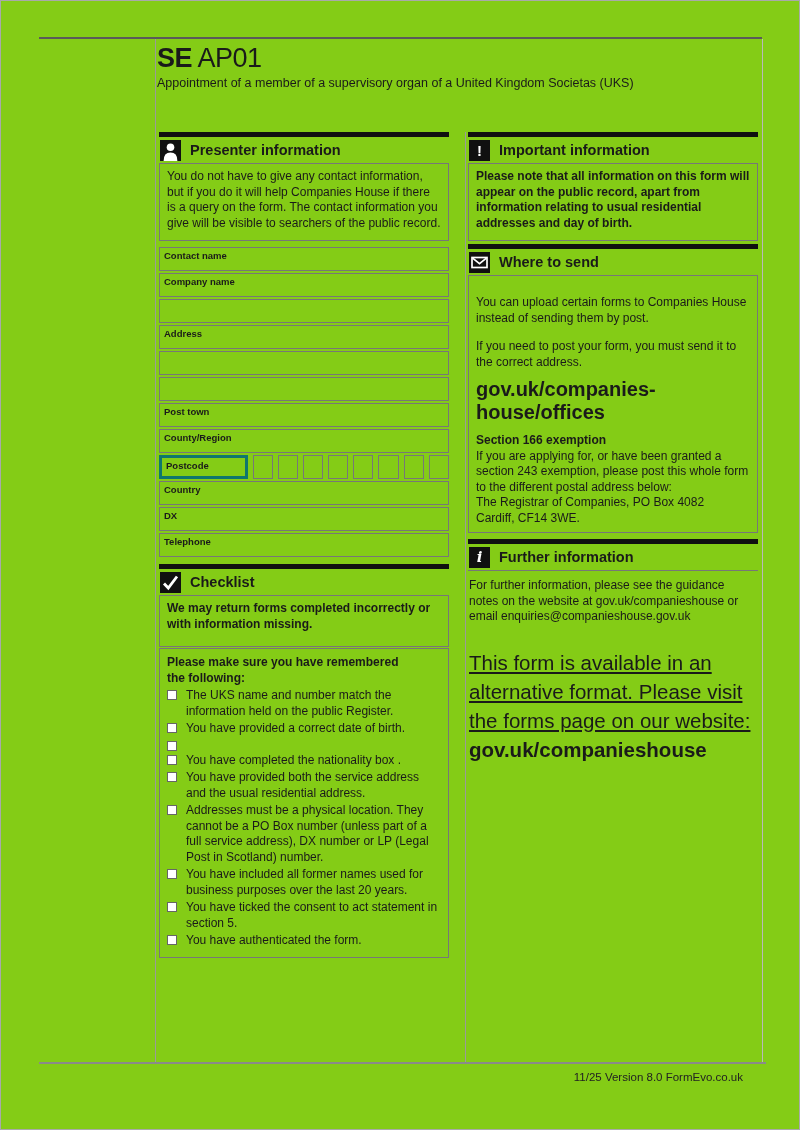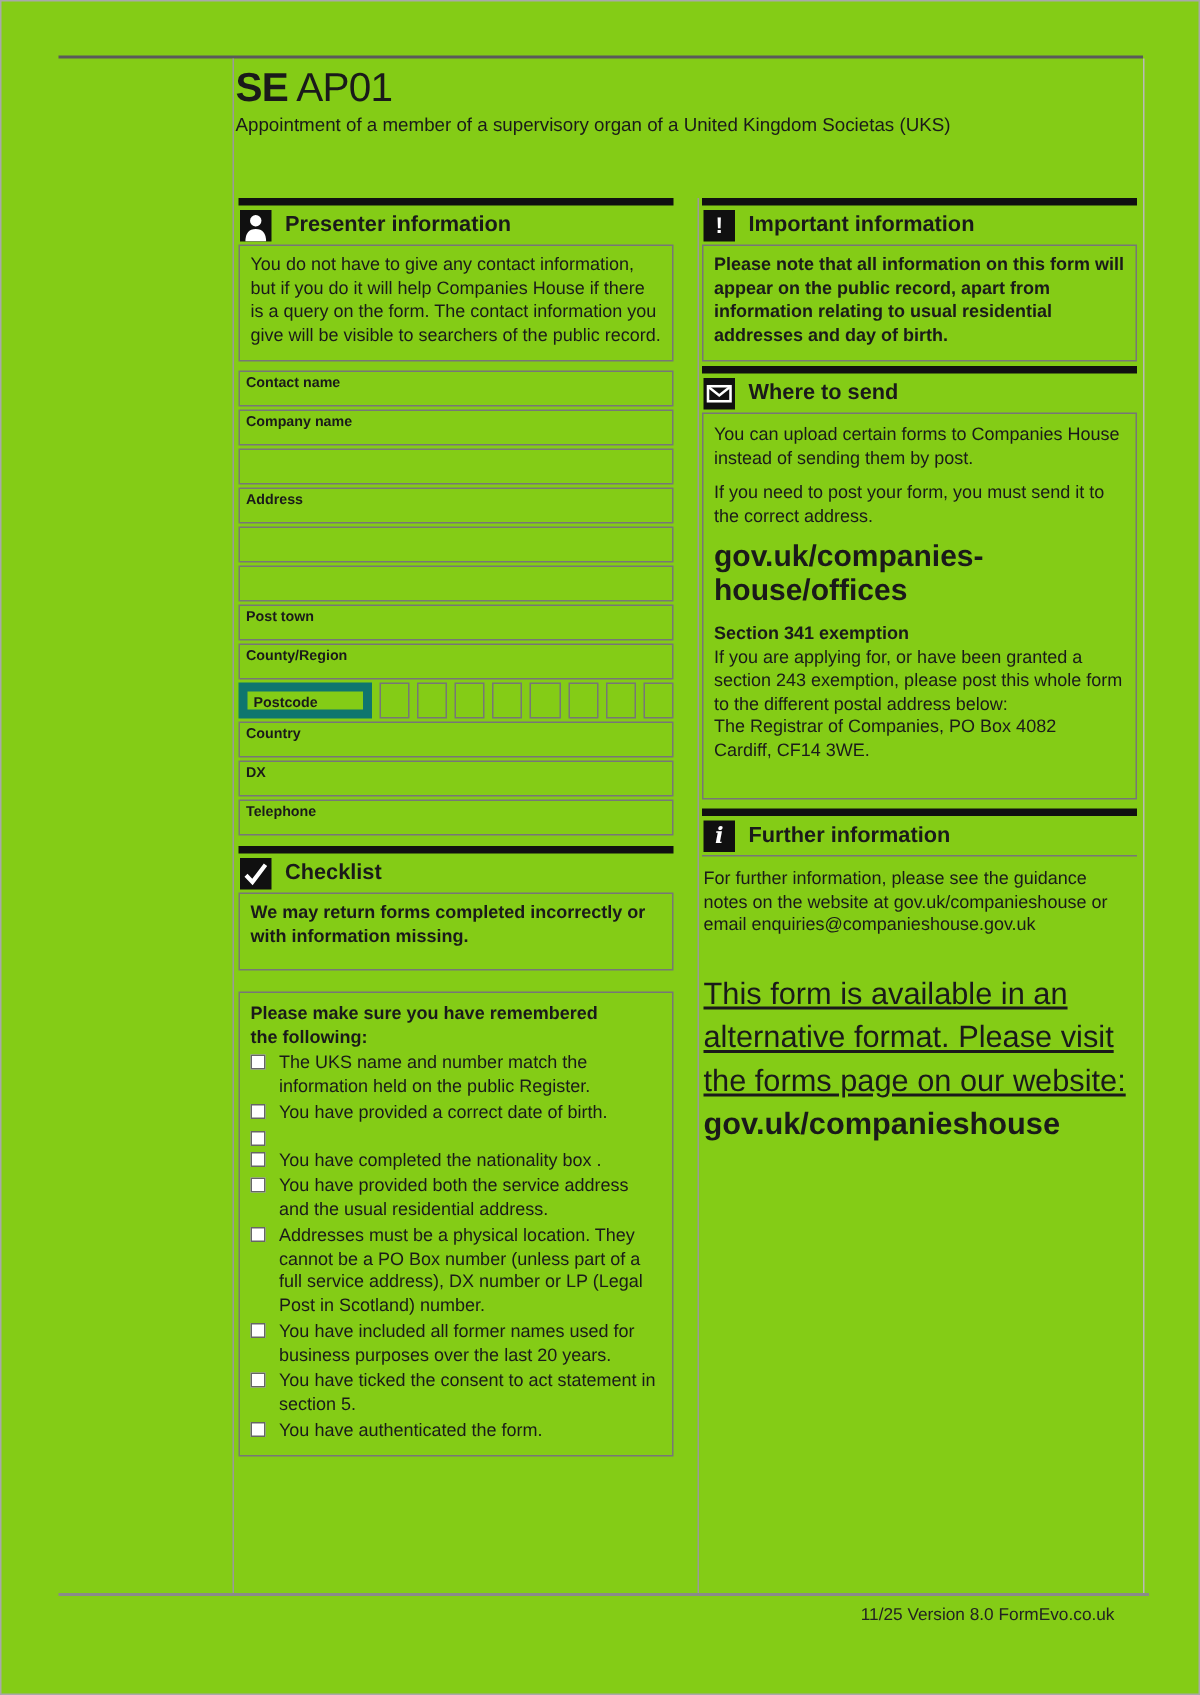--- a/index.html
+++ b/index.html
@@ -29,30 +29,30 @@
                   display:flex; align-items:center; justify-content:center; font-weight:700; font-size:15px; }
   .section-title { font-weight:700; font-size:14.5px; }
 
   .box { border:1px solid #777; padding:5px 7px; font-size:12px; line-height:15.5px; }
   .intro-box { min-height:78px; }
   .bold { font-weight:700; }
 
   .field { border:1px solid #777; height:24px; margin-bottom:2px; padding:2px 4px; }
   .field-label { font-size:9.5px; line-height:11px; color:#1a1a1a;font-weight:bold; }
   .pc-row { display:flex; margin-bottom:2px; height:24px; }
-  .pc-label { border:6px solid #0f766e; width:92px; padding:2px 4px; }
+  .pc-label { border:3px solid #0f766e; width:92px; padding:2px 4px; }
   .pc-cell { border:1px solid #777; width:21px; height:24px; margin-left:5px; }
 
   .check-intro-box { padding:6px 7px 8px 7px; }
   .check-item { display:flex; gap:9px; margin-top:2px; }
   .checkbox { flex:0 0 10px; width:10px; height:10px; border:1px solid #666; margin-top:2px; background:#fff; }
   .check-text { font-size:12px; line-height:15.5px; }
 
   .wts-box { min-height:258px; padding:6px 7px; }
-  .wts-box p { margin-bottom:8px; }
+  .wts-box p { margin-bottom:8px;margin-top:13px; }
   .wts-url { font-weight:700; font-size:20px; line-height:23px; margin:1px 0 9px 0; }
   .exemption-title { font-weight:700; margin-bottom:0; }
   .addr { margin:0; }
 
   .further-box { border:none; border-top:1px solid #777; padding:7px 1px; min-height:493px; }
   .alt-big { font-size:20.5px; line-height:29px; margin-top:23px;text-decoration:underline; }
   .alt-url { font-size:20.5px; line-height:29px; font-weight:700; }
 
   .footer { position:absolute; right:56px; top:1070px; font-size:11.5px; color:#222; }
 </style>
@@ -140,21 +140,21 @@
       <div class="section-bar"></div>
       <div class="section-head">
         <span class="section-icon">
           <svg width="21" height="21" viewBox="0 0 21 21">
               <path d="M4 11.5 L8.3 16 L17 4.5" fill="none" stroke="#fff" stroke-width="2.8"></path>
             </svg>
         </span>
         <span class="section-title">Checklist</span>
       </div>
       <div class="box bold" style="min-height:52px;">We may return forms completed incorrectly or with information missing.</div>
-      <div class="box check-intro-box" style="margin-top:14px;">
+      <div class="box check-intro-box" style="margin-top:1px;">
         <div class="bold">Please make sure you have remembered</div>
         <div class="bold">the following:</div>
         <div class="check-item">
             <span class="checkbox"></span>
             <span class="check-text">The UKS name and number match the information held on the public Register.</span>
           </div>
         <div class="check-item">
             <span class="checkbox"></span>
             <span class="check-text">You have provided a correct date of birth.</span>
           </div>
@@ -208,21 +208,21 @@
               <rect x="3" y="5.5" width="15" height="10" fill="none" stroke="#fff" stroke-width="1.7"></rect>
               <path d="M3.6 6.2 L10.5 11.6 L17.4 6.2" fill="none" stroke="#fff" stroke-width="1.7"></path>
             </svg>
         </span>
         <span class="section-title">Where to send</span>
       </div>
       <div class="box wts-box">
         <p>You can upload certain forms to Companies House instead of sending them by post.</p>
         <p>If you need to post your form, you must send it to the correct address.</p>
         <div class="wts-url">gov.uk/companies-house/offices</div>
-        <div class="exemption-title">Section 341 exemption</div>
+        <div class="exemption-title">Section 166 exemption</div>
         <div>If you are applying for, or have been granted a section 243 exemption, please post this whole form to the different postal address below:</div>
         <div class="addr">The Registrar of Companies, PO Box 4082</div>
         <div class="addr">Cardiff, CF14 3WE.</div>
       </div>
     </div>
 
     <div style="margin-top:6px;">
       <div class="section-bar"></div>
       <div class="section-head">
         <span class="section-icon">

